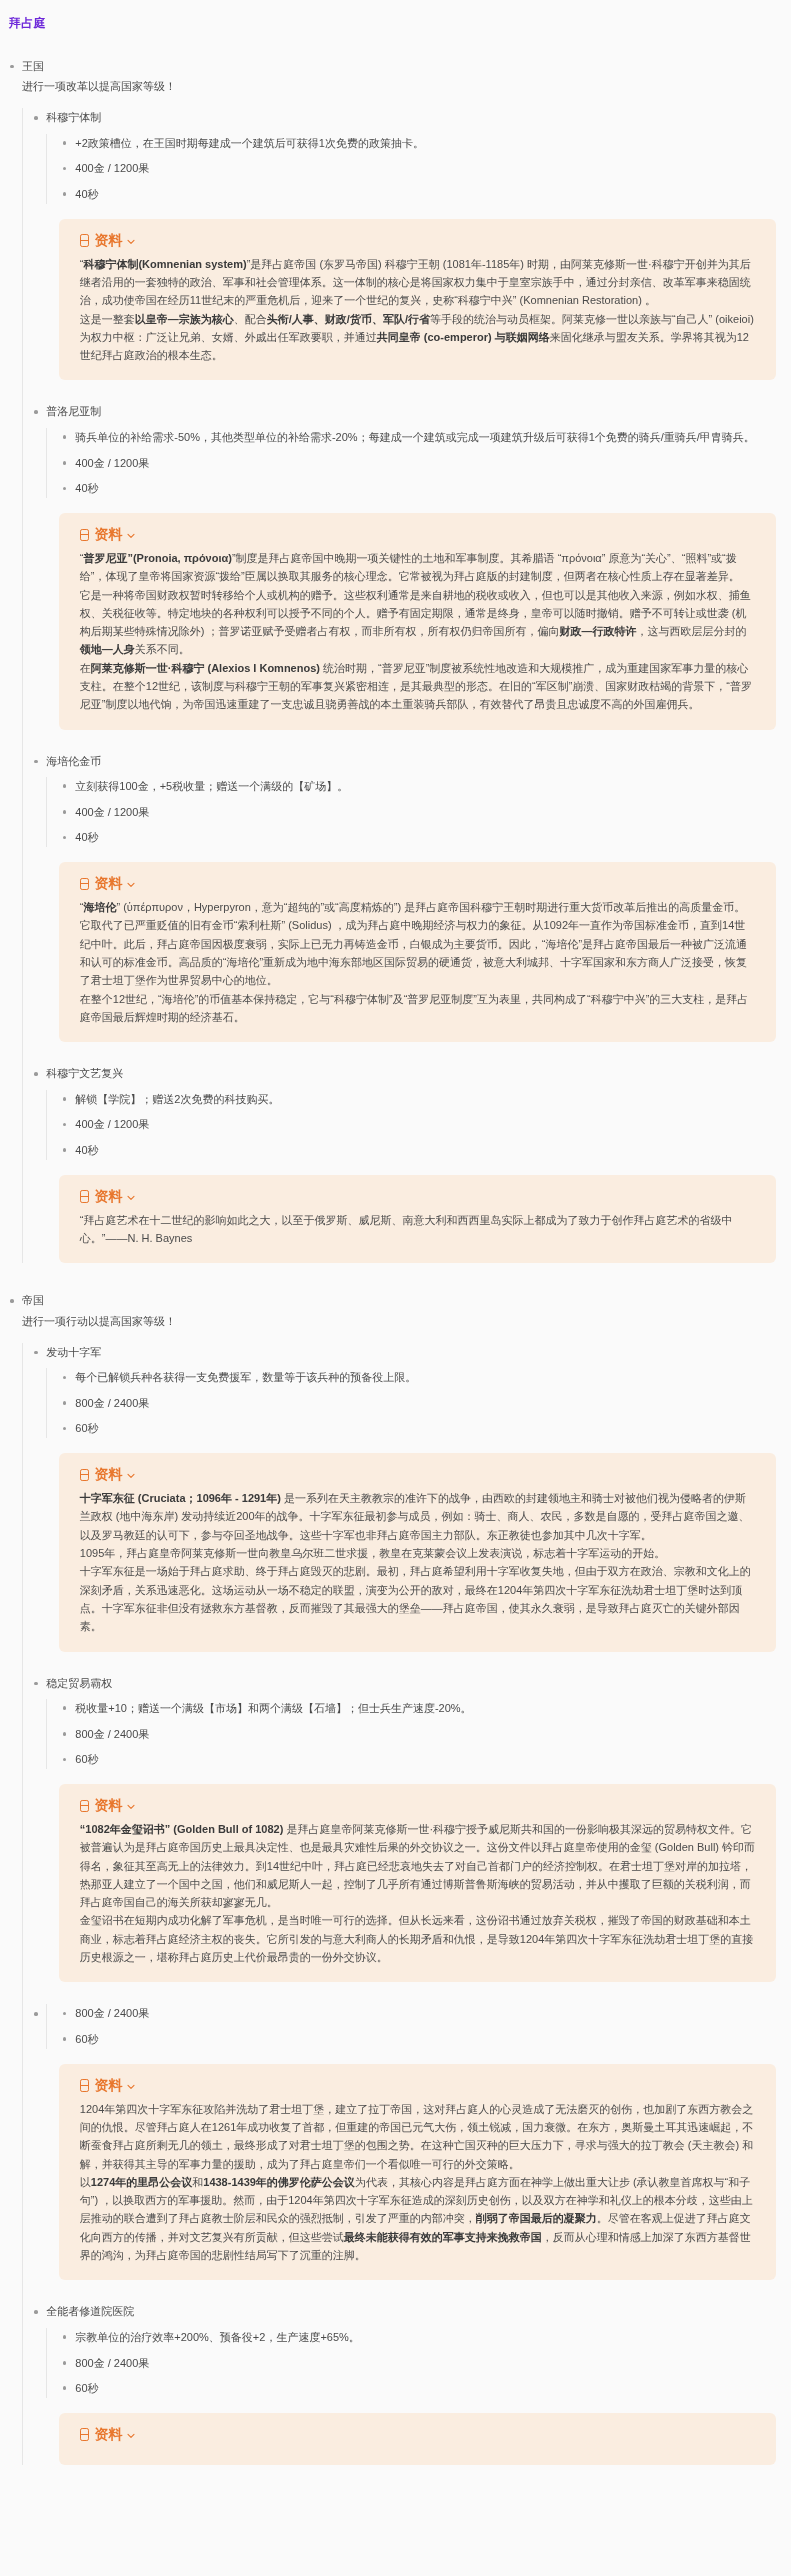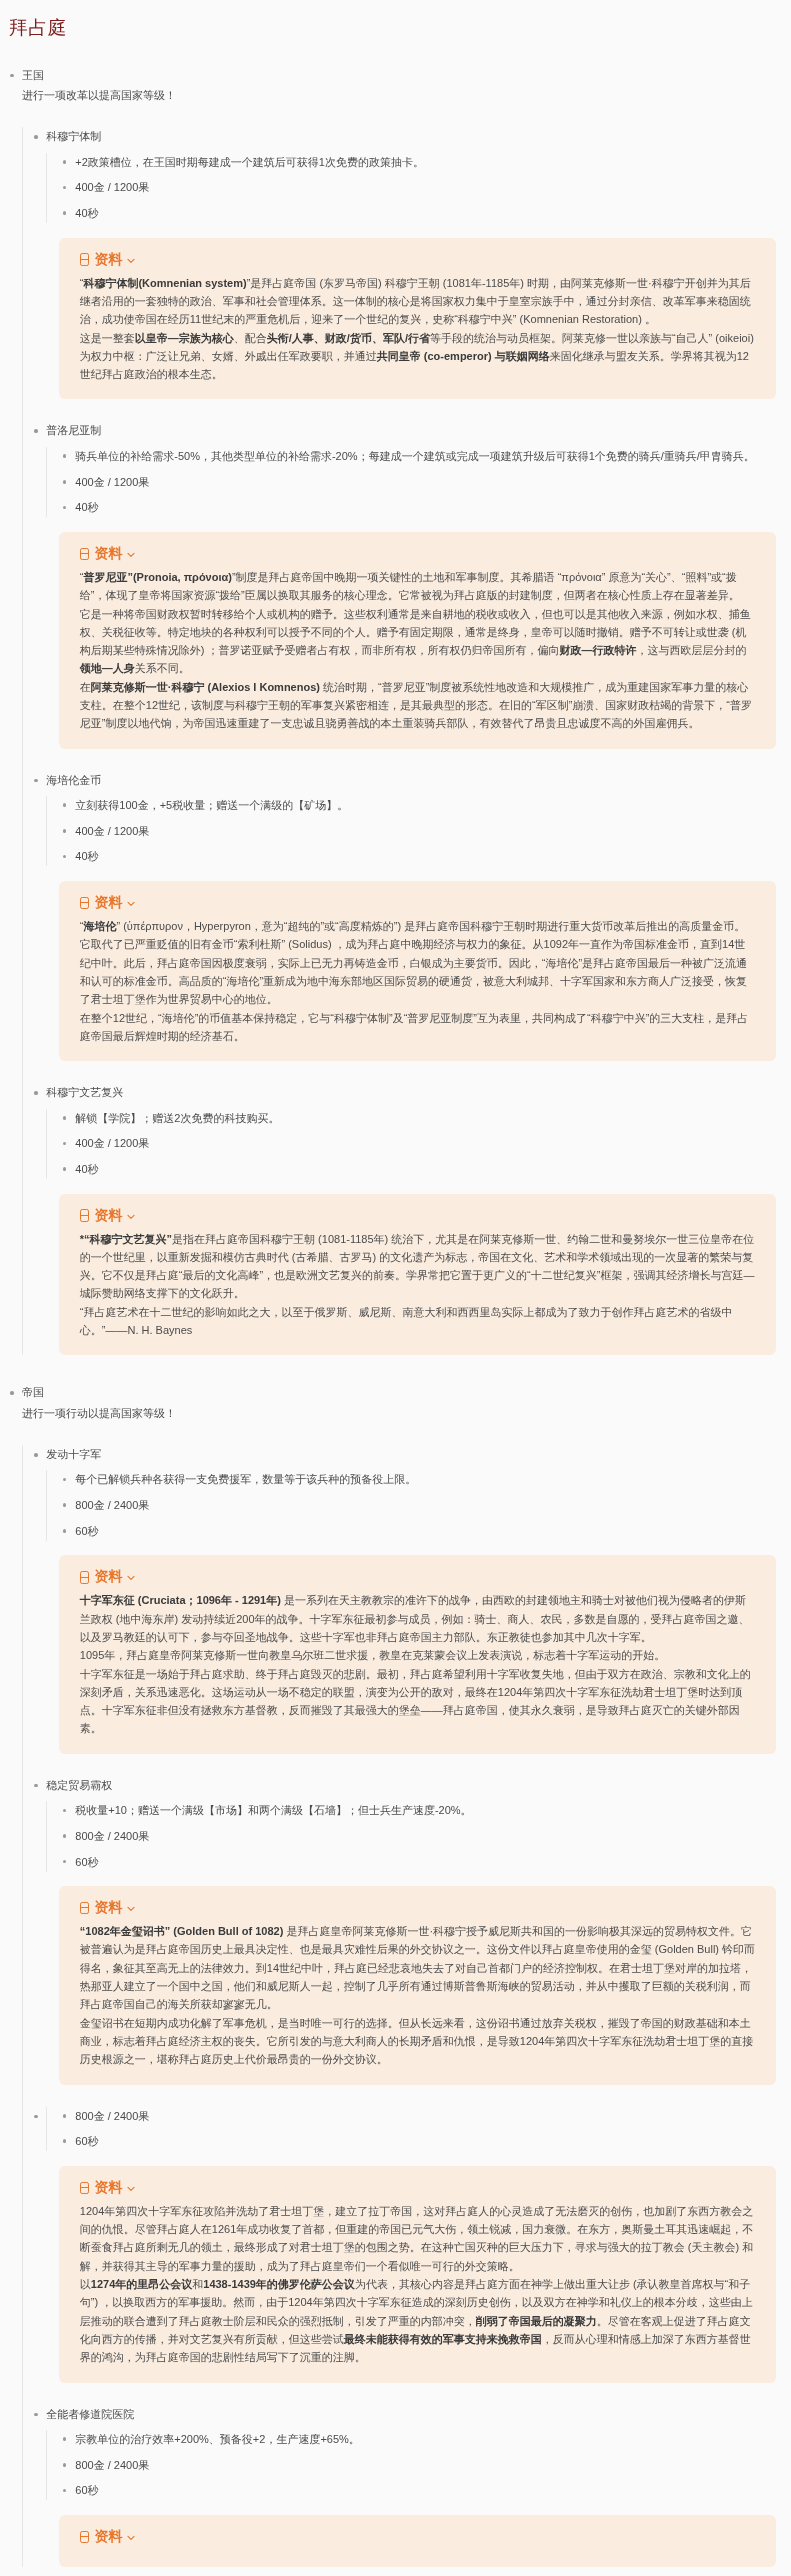--- a/index.html
+++ b/index.html
@@ -8,44 +8,44 @@
   body {
     width: 791px;
     background: #fafafa;
     color: #4a4a4a;
     font-family: "Liberation Sans", "DejaVu Sans", sans-serif;
     font-size: 11px;
   }
   .page { padding: 8.8px 14.6px 44px 7.3px; }
 
   h1.page-title {
-    font-size: 19px;
-    font-weight: 400;
-    color: #7f1d1d;
+    font-size: 12px;
+    font-weight: 700;
+    color: #6d28d9;
     margin: 5.9px 0 25px 1.5px;
     letter-spacing: 0.4px;
   }
 
   ul { list-style: none; margin: 0; padding: 0; }
 
   
   .lv1-item { position: relative; padding-left: 14.6px; margin-bottom: 28px; }
   .dot {
     position: absolute;
     width: 3.7px; height: 3.7px;
     border-radius: 50%;
     background: #9a9a9a;
   }
   .d1 { left: 2.9px; top: 8px; }
   .tier-label { line-height: 19px; color: #4a4a4a; }
   .tier-desc  { line-height: 19px; color: #4a4a4a; margin: 1.5px 0 5.9px; }
 
   
   .lv2 { border-left: 0.7px solid #e6e6e6; margin-top: 4.4px; }
-  .lv2-item { position: relative; padding-left: 23.4px; margin: 22px 0 19px; }
+  .lv2-item { position: relative; padding-left: 23.4px; margin: 12px 0 19px; }
   .d2 { left: 11px; top: 8px; }
   .reform-name { line-height: 19px; color: #4a4a4a; }
 
   
   .lv3 { border-left: 0.7px solid #e6e6e6; margin-top: 5.9px; }
   .lv3-item { position: relative; padding-left: 28px; margin: 6.6px 0; line-height: 19px; color: #4a4a4a; }
   .d3 { left: 15.4px; top: 7.3px; }
 
   
   .info-box {
@@ -229,21 +229,20 @@
       <div class="info-header">
         <span class="doc-icon">
                   <i></i>
                 </span>
         <span class="info-title">资料</span>
         <svg class="chev" width="8" height="5.9" viewBox="0 0 12 8">
           <polyline points="1.5,1.5 6,6 10.5,1.5" fill="none" stroke="#e8772e" stroke-width="1.7" stroke-linecap="round" stroke-linejoin="round"></polyline>
         </svg>
       </div>
       <div class="info-body">
-                <p><b class="seg">*“科穆宁文艺复兴”</b>是指在拜占庭帝国科穆宁王朝 (1081-1185年) 统治下，尤其是在阿莱克修斯一世、约翰二世和曼努埃尔一世三位皇帝在位的一个世纪里，以重新发掘和模仿古典时代 (古希腊、古罗马) 的文化遗产为标志，帝国在文化、艺术和学术领域出现的一次显著的繁荣与复兴。它不仅是拜占庭“最后的文化高峰”，也是欧洲文艺复兴的前奏。学界常把它置于更广义的“十二世纪复兴”框架，强调其经济增长与宫廷—城际赞助网络支撑下的文化跃升。</p>
                 <p>“拜占庭艺术在十二世纪的影响如此之大，以至于俄罗斯、威尼斯、南意大利和西西里岛实际上都成为了致力于创作拜占庭艺术的省级中心。”——N. H. Baynes</p>
               </div>
     </div>
   </li>
 </ul>
   </li>
 
   <li class="lv1-item">
     <span class="dot d1"></span>
     <div class="tier-label">帝国</div>

